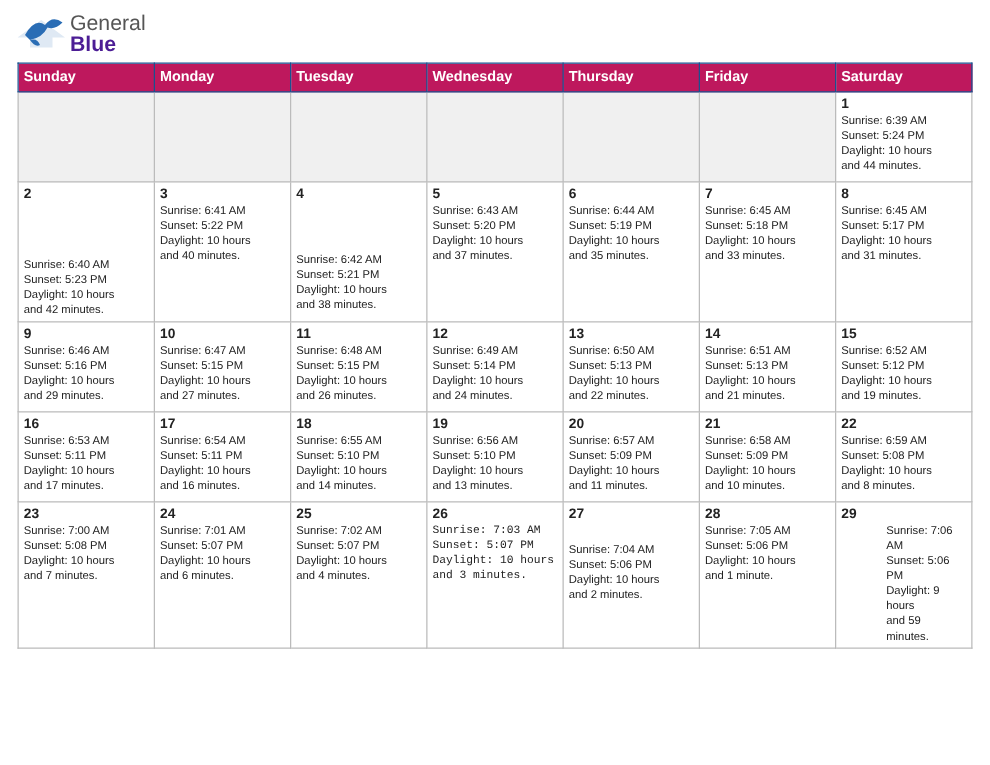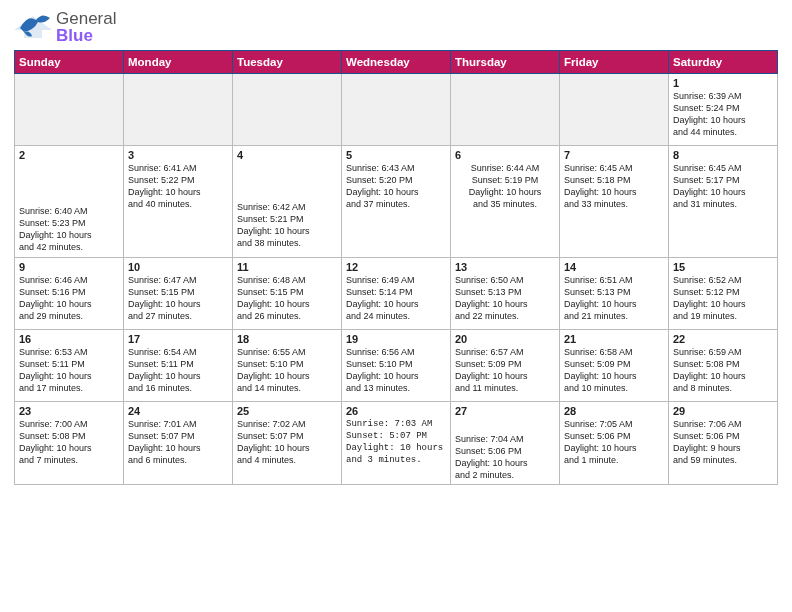--- a/index.html
+++ b/index.html
@@ -90,21 +90,21 @@
 
       <div style="display:flex;align-items:center;gap:4px;">
         <svg width="38" height="34" viewBox="0 0 38 34">
 
           <polygon points="19,6 38,20 28,20 28,28 10,28 10,20 0,20" fill="#2a6db5" opacity="0.15"></polygon>
           <path d="M6,18 Q14,4 22,10 Q28,2 36,8 Q30,14 24,12 Q20,20 10,22 Z" fill="#2a6db5"></path>
           <path d="M10,22 Q14,28 18,26 Q16,20 10,22Z" fill="#2a6db5"></path>
         </svg>
         <div style="line-height:1;">
           <div style="font-size:17px;color:#555;font-weight:normal;">General</div>
-          <div style="font-size:17px;color:#8b5cf6;font-weight:bold;">Blue</div>
+          <div style="font-size:17px;color:#4c1d95;font-weight:bold;">Blue</div>
         </div>
       </div>
     </div>
     <div class="title-block">
       <div class="month-year"></div>
       <div class="location"></div>
     </div>
   </div>
 
   <table class="calendar">
@@ -159,21 +159,21 @@
           </td>
           <td>
             <span class="day-num">5</span>
             <div class="cell-info" style="white-space: pre-line;">Sunrise: 6:43 AM
 Sunset: 5:20 PM
 Daylight: 10 hours
 and 37 minutes.</div>
           </td>
           <td>
             <span class="day-num">6</span>
-            <div class="cell-info" style="white-space: pre-line; text-align: center;">Sunrise: 6:44 AM
+            <div class="cell-info" style="white-space: pre-line;">Sunrise: 6:44 AM
 Sunset: 5:19 PM
 Daylight: 10 hours
 and 35 minutes.</div>
           </td>
           <td>
             <span class="day-num">7</span>
             <div class="cell-info" style="white-space: pre-line;">Sunrise: 6:45 AM
 Sunset: 5:18 PM
 Daylight: 10 hours
 and 33 minutes.</div>
@@ -326,21 +326,21 @@
           </td>
           <td>
             <span class="day-num">28</span>
             <div class="cell-info" style="white-space: pre-line;">Sunrise: 7:05 AM
 Sunset: 5:06 PM
 Daylight: 10 hours
 and 1 minute.</div>
           </td>
           <td>
             <span class="day-num">29</span>
-            <div class="cell-info" style="white-space: pre-line;">Sunrise: 7:06 AM
+            <div class="cell-info" style="white-space: pre-line; margin-left: 36px;">Sunrise: 7:06 AM
 Sunset: 5:06 PM
 Daylight: 9 hours
 and 59 minutes.</div>
           </td>
         </tr>
       </tbody>
   </table>
 </div>
 
 </body></html>

